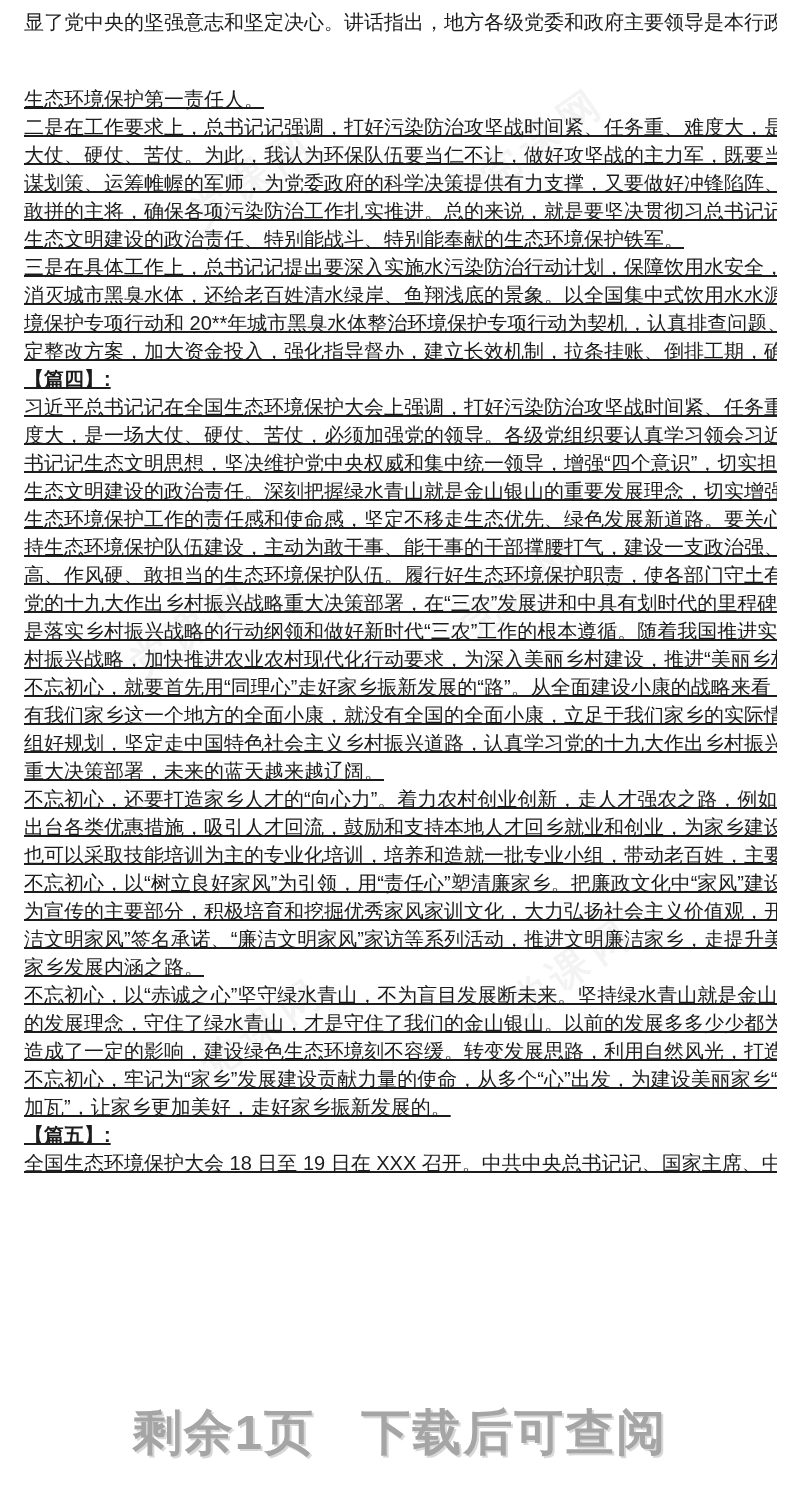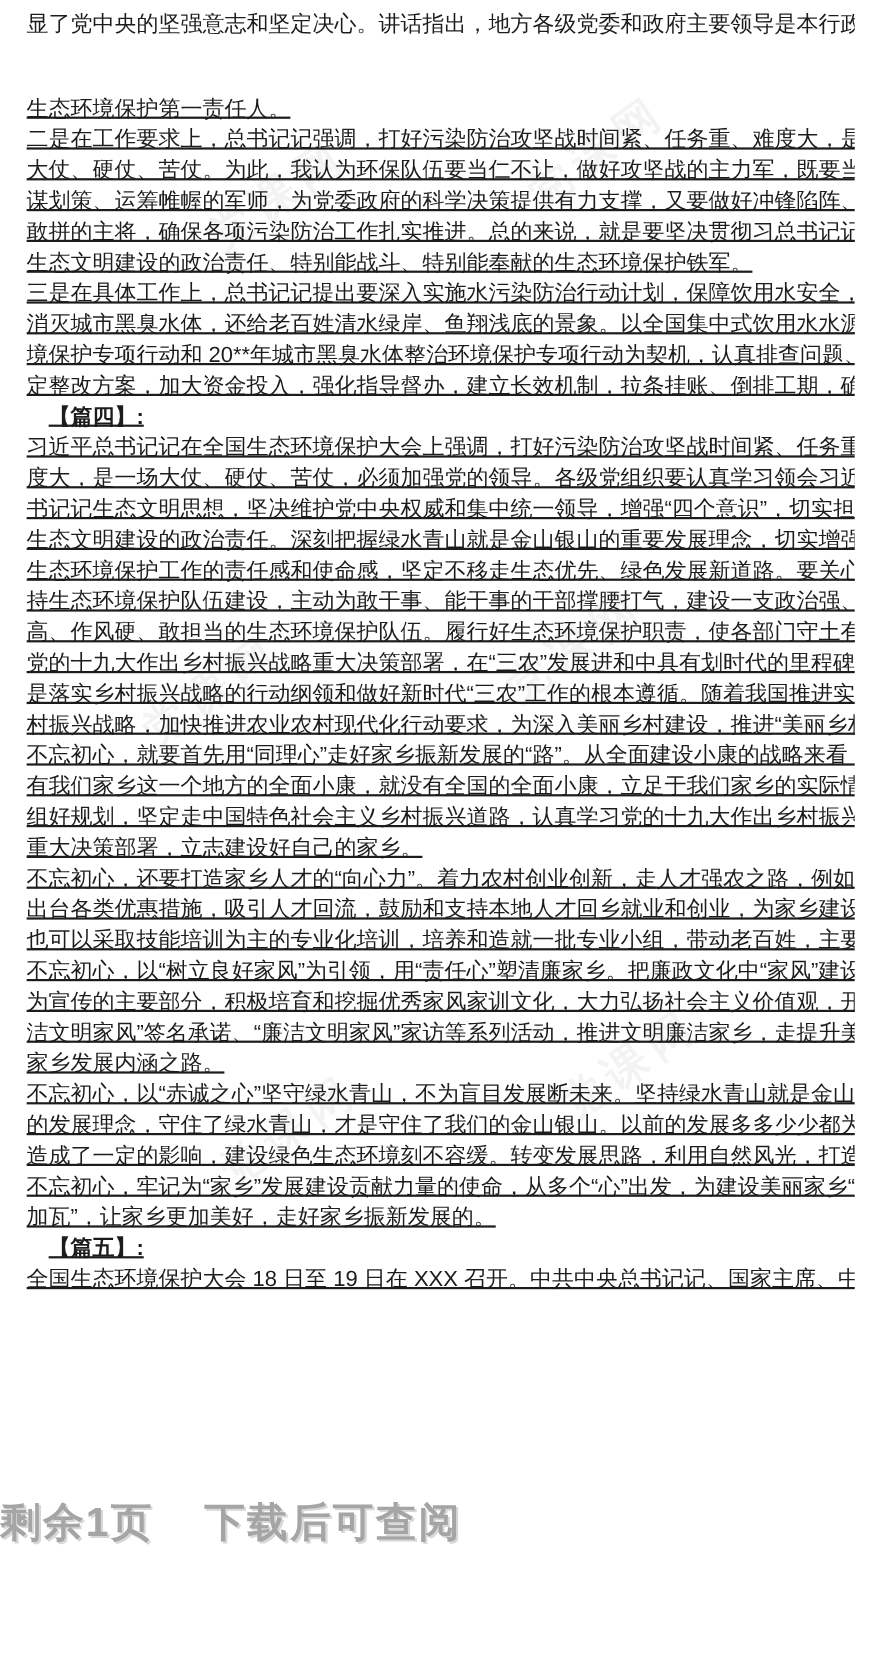--- a/index.html
+++ b/index.html
@@ -31,26 +31,26 @@
     text-align: justify; text-align-last: justify;
   }
   .body-lines {
     position: absolute; left: 24px; right: 23px; top: 85px; text-decoration: underline;
   }
   .line {
     font-size: 20px; line-height: 28px; height: 28px;
     white-space: nowrap; overflow: hidden;
     letter-spacing: 0;
   }
-  .line.bold { font-weight: bold; margin-left: 20px; }
+  .line.bold { font-weight: bold; }
 
   .preview-footer {
-    position: absolute; left: 0; right: 0; top: 1359px;
-    text-align: left;
-    font-size: 37px; font-weight: bold;
+    position: absolute; left: 0; right: 0; top: 1400px;
+    text-align: center;
+    font-size: 49px; font-weight: bold;
     color: #a5a5a5;
     text-shadow: 2px 2px 0 #d8d8d8;
     letter-spacing: 2px;
     cursor: pointer;
     user-select: none;
   }
   .preview-footer .gap { display: inline-block; width: 46px; }
 </style>
 </head>
 <body>
@@ -86,21 +86,21 @@
       <div class="line">生态文明建设的政治责任。深刻把握绿水青山就是金山银山的重要发展理念，切实增强做好</div>
       <div class="line">生态环境保护工作的责任感和使命感，坚定不移走生态优先、绿色发展新道路。要关心、支</div>
       <div class="line">持生态环境保护队伍建设，主动为敢干事、能干事的干部撑腰打气，建设一支政治强、本领</div>
       <div class="line">高、作风硬、敢担当的生态环境保护队伍。履行好生态环境保护职责，使各部门守土有责、</div>
       <div class="line">党的十九大作出乡村振兴战略重大决策部署，在“三农”发展进和中具有划时代的里程碑意义，</div>
       <div class="line">是落实乡村振兴战略的行动纲领和做好新时代“三农”工作的根本遵循。随着我国推进实施乡</div>
       <div class="line">村振兴战略，加快推进农业农村现代化行动要求，为深入美丽乡村建设，推进“美丽乡村”建</div>
       <div class="line">不忘初心，就要首先用“同理心”走好家乡振新发展的“路”。从全面建设小康的战略来看，没</div>
       <div class="line">有我们家乡这一个地方的全面小康，就没有全国的全面小康，立足于我们家乡的实际情况，</div>
       <div class="line">组好规划，坚定走中国特色社会主义乡村振兴道路，认真学习党的十九大作出乡村振兴战略</div>
-      <div class="line">重大决策部署，立志建设好自己的家乡。</div>
+      <div class="line">重大决策部署，未来的蓝天越来越辽阔。</div>
       <div class="line">不忘初心，还要打造家乡人才的“向心力”。着力农村创业创新，走人才强农之路，例如政府</div>
       <div class="line">出台各类优惠措施，吸引人才回流，鼓励和支持本地人才回乡就业和创业，为家乡建设出力。</div>
       <div class="line">也可以采取技能培训为主的专业化培训，培养和造就一批专业小组，带动老百姓，主要是家</div>
       <div class="line">不忘初心，以“树立良好家风”为引领，用“责任心”塑清廉家乡。把廉政文化中“家风”建设作</div>
       <div class="line">为宣传的主要部分，积极培育和挖掘优秀家风家训文化，大力弘扬社会主义价值观，开展“廉</div>
       <div class="line">洁文明家风”签名承诺、“廉洁文明家风”家访等系列活动，推进文明廉洁家乡，走提升美丽</div>
       <div class="line">家乡发展内涵之路。</div>
       <div class="line">不忘初心，以“赤诚之心”坚守绿水青山，不为盲目发展断未来。坚持绿水青山就是金山银山</div>
       <div class="line">的发展理念，守住了绿水青山，才是守住了我们的金山银山。以前的发展多多少少都为环境</div>
       <div class="line">造成了一定的影响，建设绿色生态环境刻不容缓。转变发展思路，利用自然风光，打造旅游</div>

